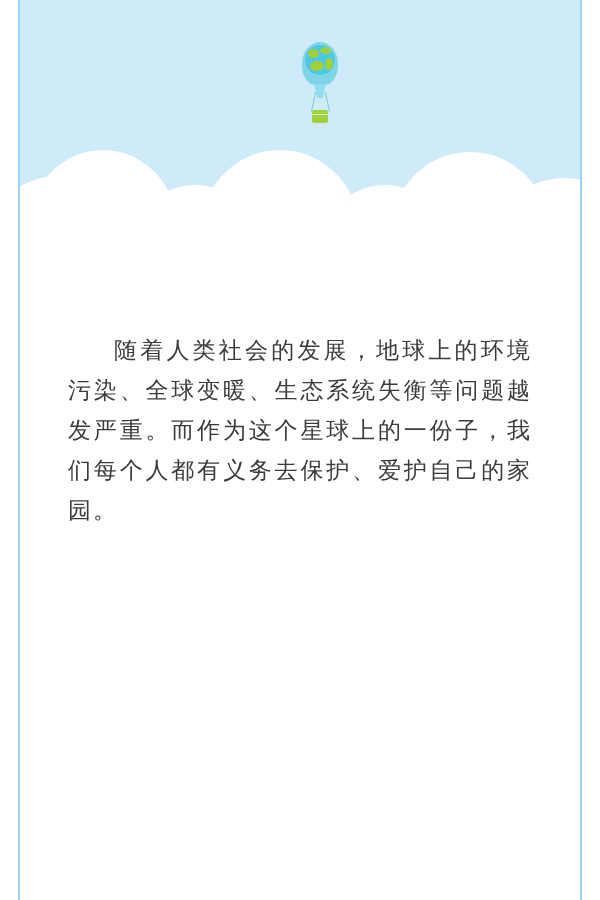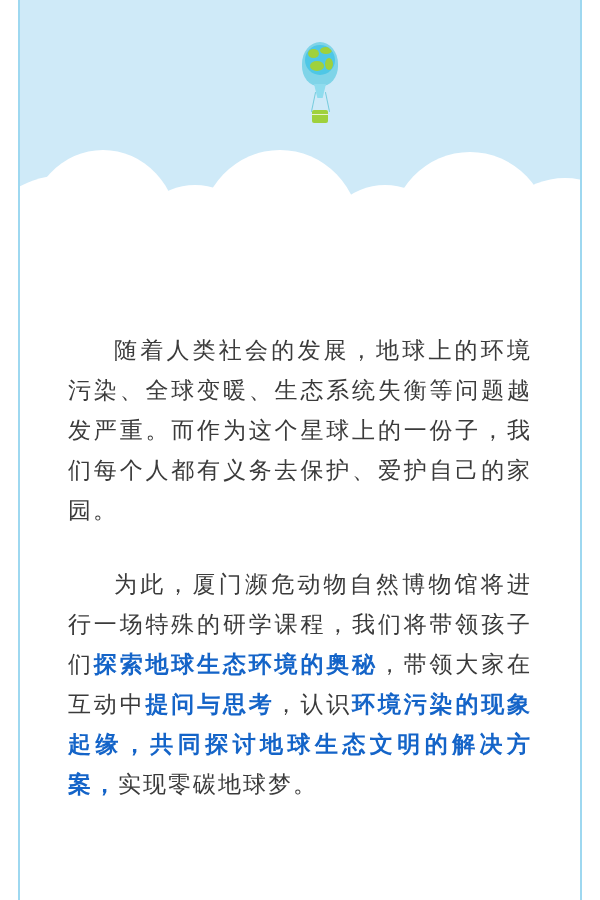--- a/index.html
+++ b/index.html
@@ -187,16 +187,15 @@
       <div class="balloon-neck"></div>
       <div class="rope rope-l"></div>
       <div class="rope rope-r"></div>
       <div class="basket"></div>
       <div class="basket-line"></div>
     </div>
   </div>
 
   <div class="content">
     <p class="para first"><span>随着人类社会的发展，地球上的环境污染、全球变暖、生态系统失衡等问题越发严重。而作为这个星球上的一份子，我们每个人都有义务去保护、爱护自己的家园。</span></p>
-    <p class="para second"><span>为此，厦门濒危动物自然博物馆将进行一场特殊的研学课程，我们将带领孩子们</span><span class="hl">探索地球生态环境的奥秘</span><span>，带领大家在互动中</span><span class="hl">提问与思考</span><span>，认识</span><span class="hl">环境污染的现象起缘，共同探讨地球生态文明的解决方案，</span><span>实现零碳地球梦。</span></p>
   </div>
 
 </div>
 
 </body></html>

